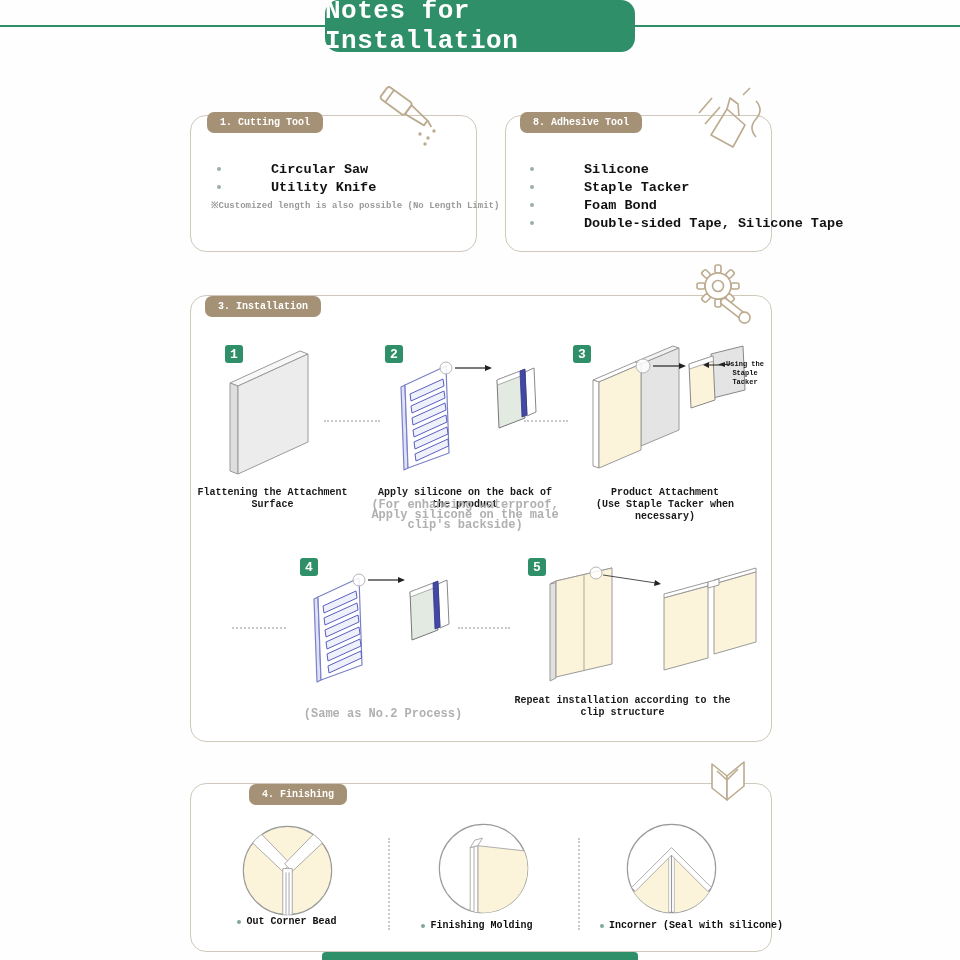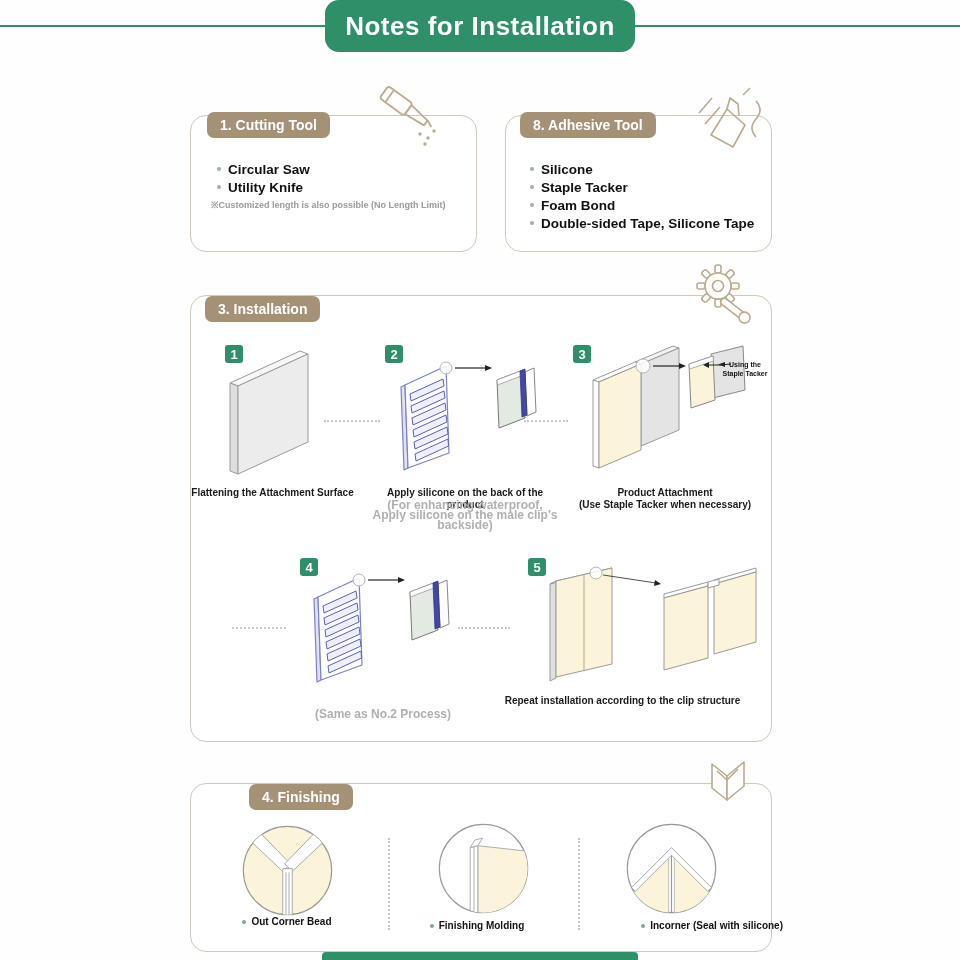--- a/index.html
+++ b/index.html
@@ -1,30 +1,30 @@
 <!DOCTYPE html>
 <html><head>
 <meta charset="utf-8">
 <style>
   html,body{margin:0;padding:0;background:#fff;}
   .page{position:relative;width:960px;height:960px;background:#fefefe;overflow:hidden;
-        font-family:Liberation Sans, sans-serif;color:#1c1c1c;}
+        font-family:Liberation Mono, monospace;color:#1c1c1c;}
   .abs{position:absolute;}
   
   .title-line{position:absolute;left:0;top:25px;width:960px;height:2px;background:#2e8f68;}
   .title-box{position:absolute;left:325px;top:0;width:310px;height:52px;background:#2e8f68;
              border-radius:14px;display:flex;align-items:center;justify-content:center;
              color:#fff;font-size:26px;font-weight:bold;letter-spacing:.5px;}
   
   .sec-box{position:absolute;border:1.5px solid #cfc9bb;border-radius:16px;background:#fff;}
-  .sec-label{position:absolute;background:#a59175;color:#fff;font-size:14px;font-weight:bold;
+  .sec-label{position:absolute;background:#a59175;color:#fff;font-size:10px;font-weight:bold;
              padding:5px 13px;border-radius:7px;white-space:nowrap;}
   
   .items{position:absolute;}
-  .item-row{display:flex;align-items:center;height:18px;font-size:13.5px;font-weight:bold;color:#111;}
+  .item-row{display:flex;align-items:center;height:18px;font-size:13.5px;font-weight:bold;color:#111;gap:43px;}
   .dot{width:4px;height:4px;border-radius:50%;background:#9cb0a6;margin-right:7px;flex:0 0 auto;}
   .note{position:absolute;font-size:9px;font-weight:bold;color:#9a9a9a;white-space:nowrap;}
   
   .numbox{position:absolute;width:18px;height:18px;background:#2e8f68;border-radius:3px;
           color:#fff;font-size:13px;font-weight:bold;display:flex;align-items:center;justify-content:center;}
   .cap{position:absolute;font-size:10px;font-weight:bold;color:#1a1a1a;text-align:center;line-height:12px;}
   .sub{position:absolute;font-size:12px;font-weight:bold;color:#b0b0b0;text-align:center;line-height:10px;}
   .dotline-h{position:absolute;border-top:2px dotted #c9c9c9;height:0;}
   .dotline-v{position:absolute;border-left:2px dotted #c9c9c9;width:0;}
   .annot{position:absolute;font-size:7px;font-weight:bold;color:#111;line-height:9px;text-align:center;}

